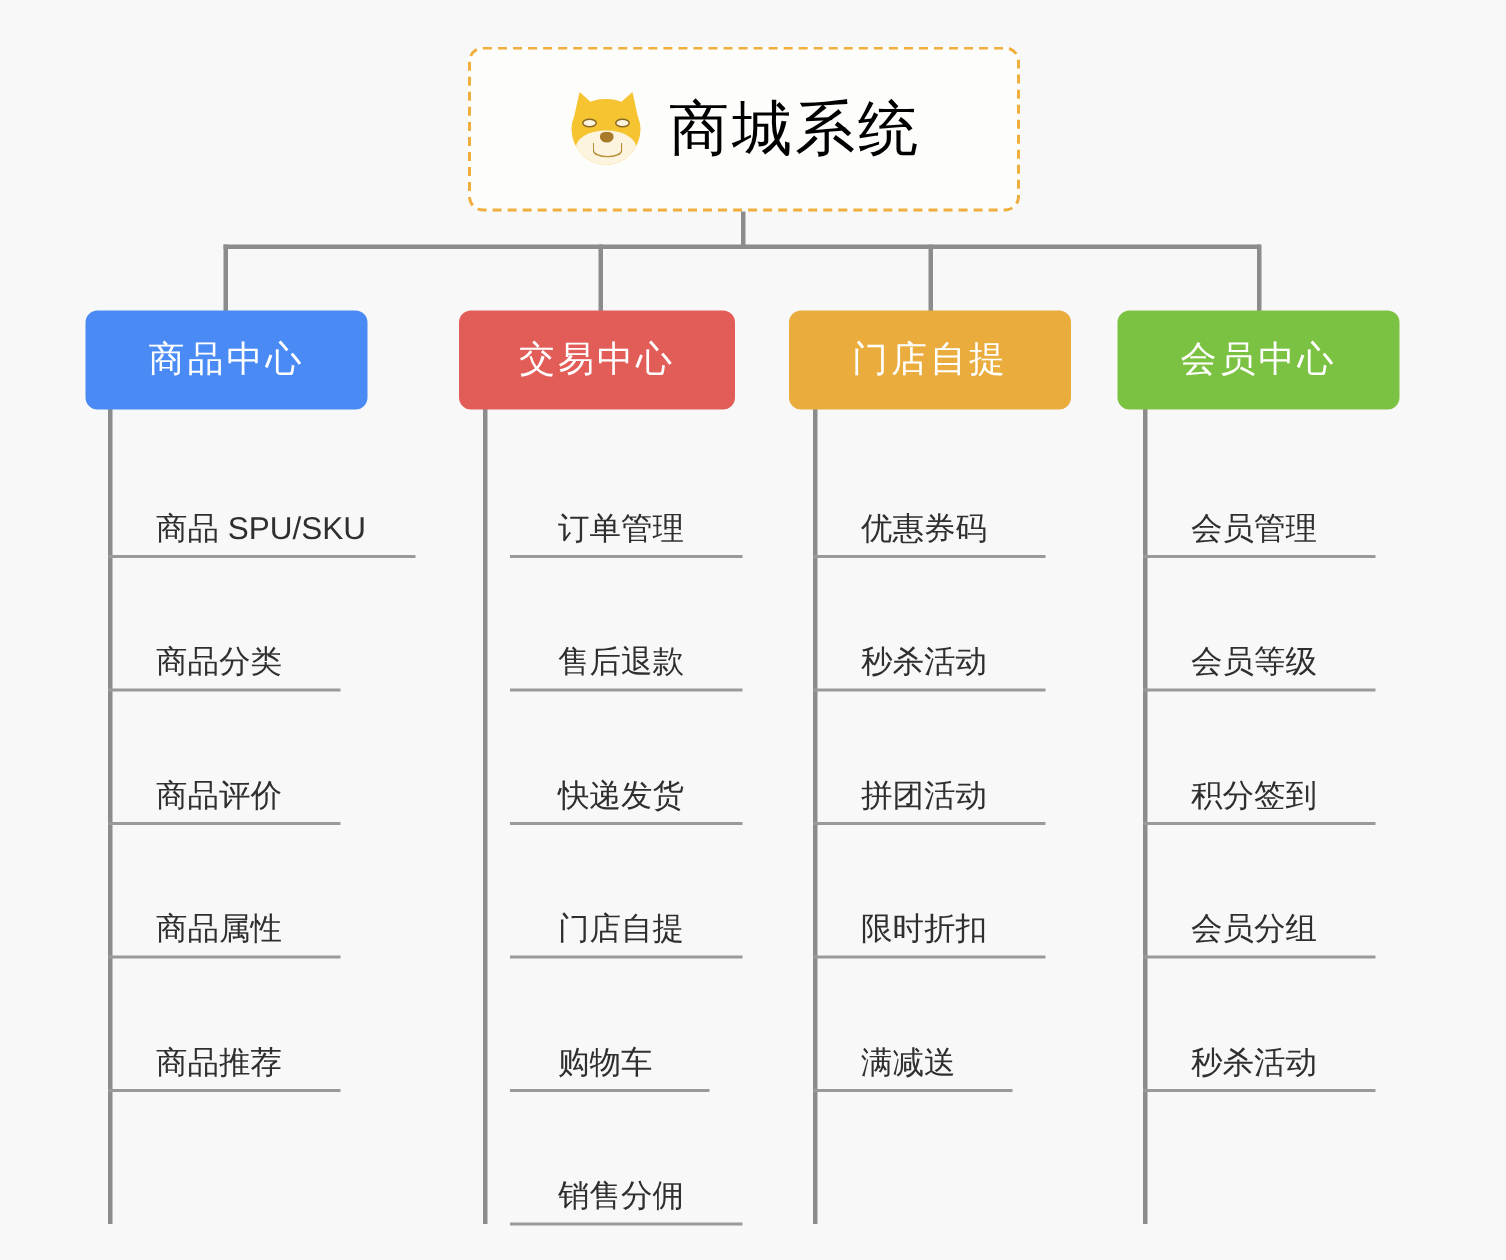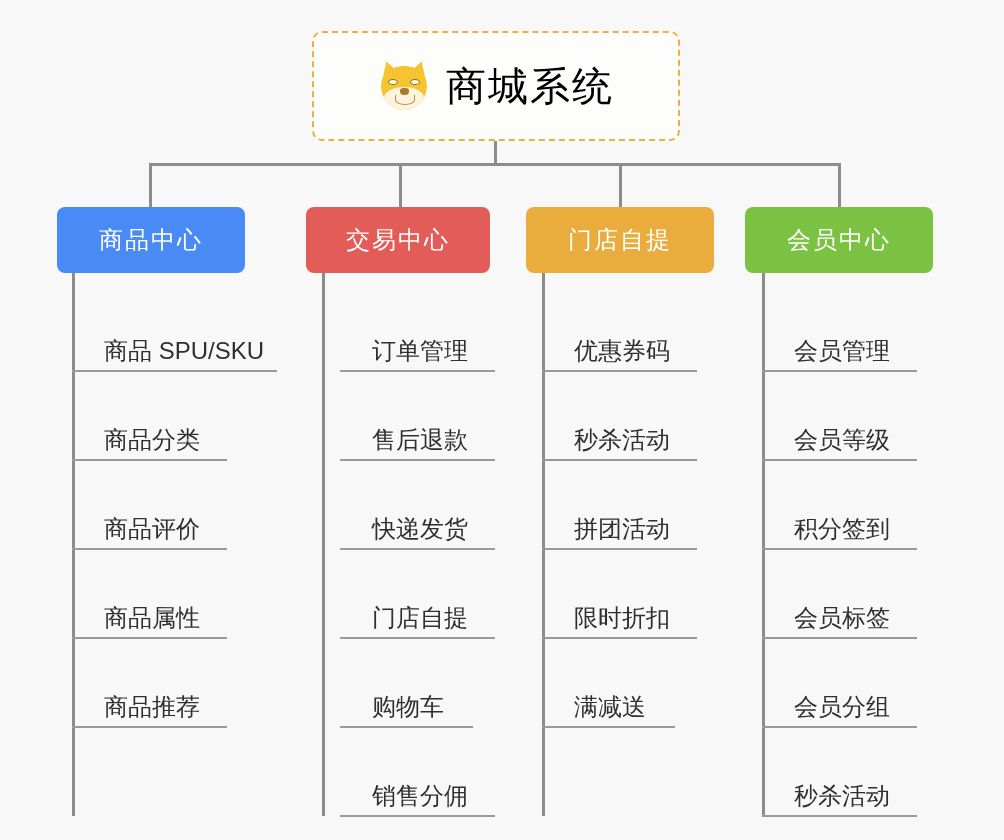--- a/index.html
+++ b/index.html
@@ -157,21 +157,21 @@
     align-items: flex-end;
   }
   .leaf-underline {
     position: absolute;
     left: 0;
     bottom: 0;
     height: 2px;
     background: #9a9a9a;
   }
   .leaf-label {
-    font-size: 24px;
+    font-size: 21px;
     color: #2f2f2f;
     line-height: 1;
     padding-left: 32px;
     padding-bottom: 9px;
     white-space: nowrap;
   }
 </style>
 </head>
 <body>
 
@@ -296,24 +296,20 @@
     </div>
     <div class="leaf-item">
       <span class="leaf-label">会员等级</span>
       <span class="leaf-underline" style="width:155px;"></span>
     </div>
     <div class="leaf-item">
       <span class="leaf-label">积分签到</span>
       <span class="leaf-underline" style="width:155px;"></span>
     </div>
     <div class="leaf-item">
-      <span class="leaf-label">会员标签</span>
-      <span class="leaf-underline" style="width:155px;"></span>
-    </div>
-    <div class="leaf-item">
       <span class="leaf-label">会员分组</span>
       <span class="leaf-underline" style="width:155px;"></span>
     </div>
     <div class="leaf-item">
       <span class="leaf-label">秒杀活动</span>
       <span class="leaf-underline" style="width:155px;"></span>
     </div>
   </div>
 
 </div>

